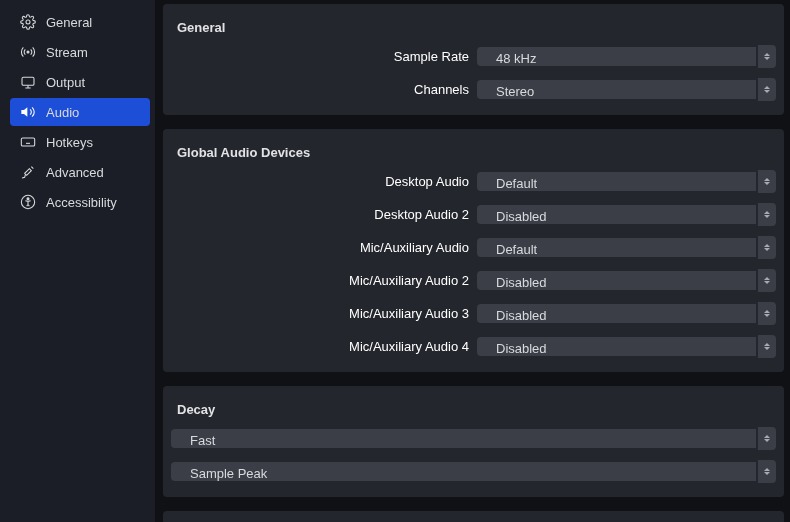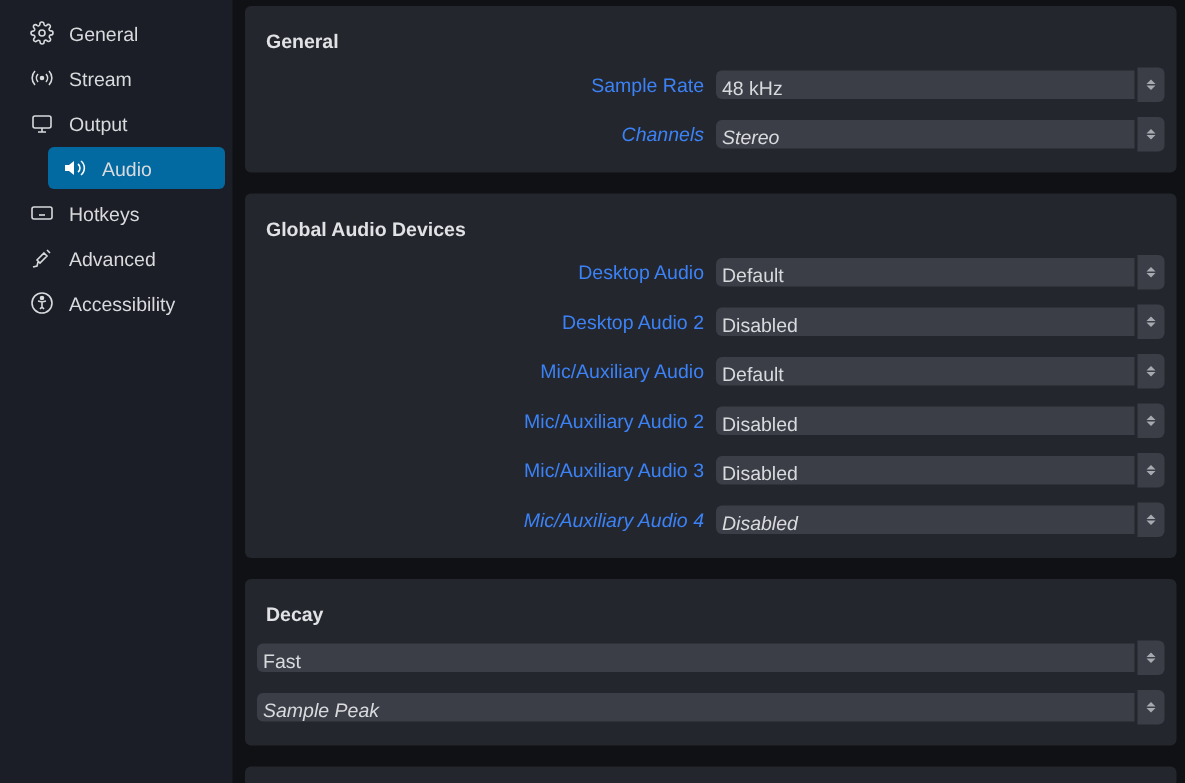--- a/index.html
+++ b/index.html
@@ -22,21 +22,21 @@
     display: flex;
     align-items: center;
     gap: 10px;
     height: 28px;
     padding: 0 10px;
     border-radius: 4px;
     color: #d8dadd;
     cursor: pointer;
     margin-bottom: 2px;
   }
-  .sidebar-item.active { background: #0369a1; margin-left: 22px; }
+  .sidebar-item.active { background: #1d4ed8; }
   .sidebar-item .icon { width: 16px; height: 16px; display:flex; align-items:center; justify-content:center; color:#d8dadd; }
   .sidebar-item .icon svg { width:16px; height:16px; stroke:#d8dadd; fill:none; stroke-width:1.6; }
   .sidebar-item.active .icon svg { stroke:#fff; }
   .sidebar-item span.lbl { font-size:13px; }
 
   .main {
     flex: 1;
     padding: 4px 6px 0 8px;
     overflow-y: auto;
   }
@@ -51,41 +51,41 @@
     font-weight: 700;
     font-size: 13px;
     color: #e1e2e5;
     padding: 4px 6px 10px 6px;
   }
   .field-row {
     display: flex;
     align-items: center;
     margin-bottom: 10px;
   }
-  .field-row:last-child { margin-bottom: 0; font-style: italic; }
+  .field-row:last-child { margin-bottom: 0; }
   .field-label {
     width: 306px;
     text-align: right;
     padding-right: 8px;
-    color: #3b82f6;
+    color: #ffffff;
     font-size: 13px;
   }
   .select {
     flex: 1;
     display: flex;
     align-items: center;
     position: relative;
   }
   .select-value {
     flex: 1;
     background: #3b3e47;
     border-radius: 4px 0 0 4px;
     height: 19px;
     line-height: 23px;
-    padding: 0 4px;
+    padding: 0 19px;
     font-size: 13px;
     color: #d8dadd;
   }
   .select-spin {
     width: 18px;
     height: 23px;
     background: #3b3e47;
     border-radius: 0 4px 4px 0;
     margin-left: 2px;
     display:flex;

